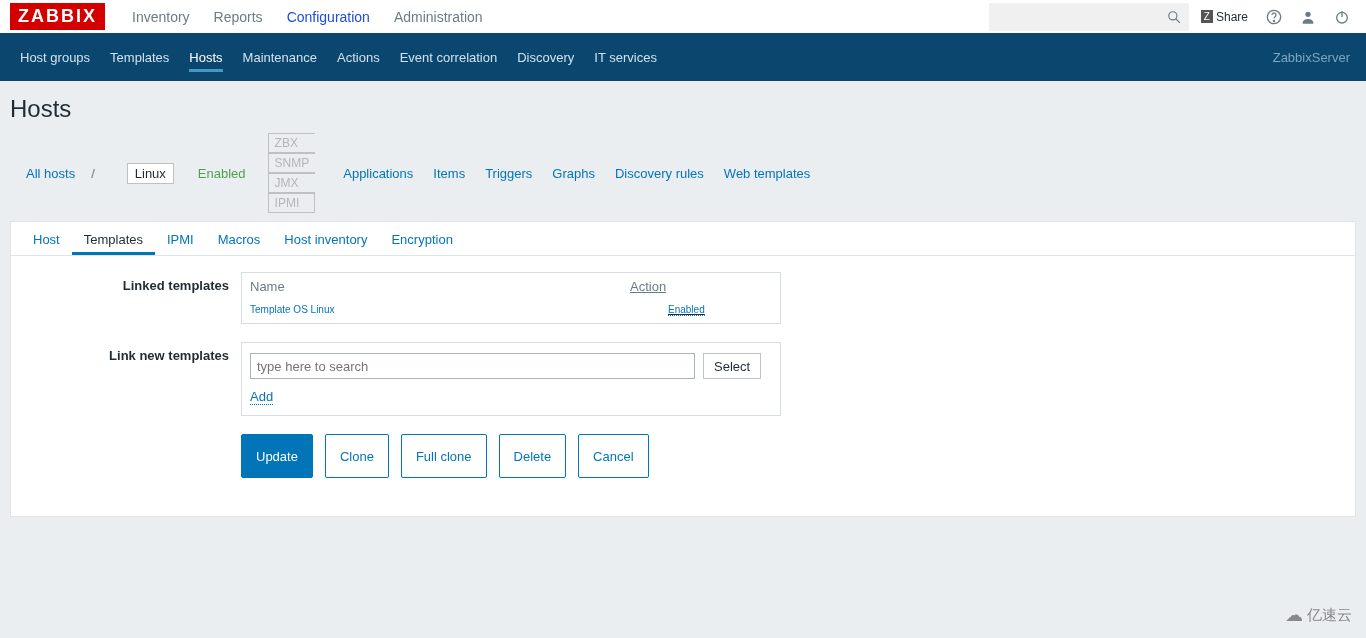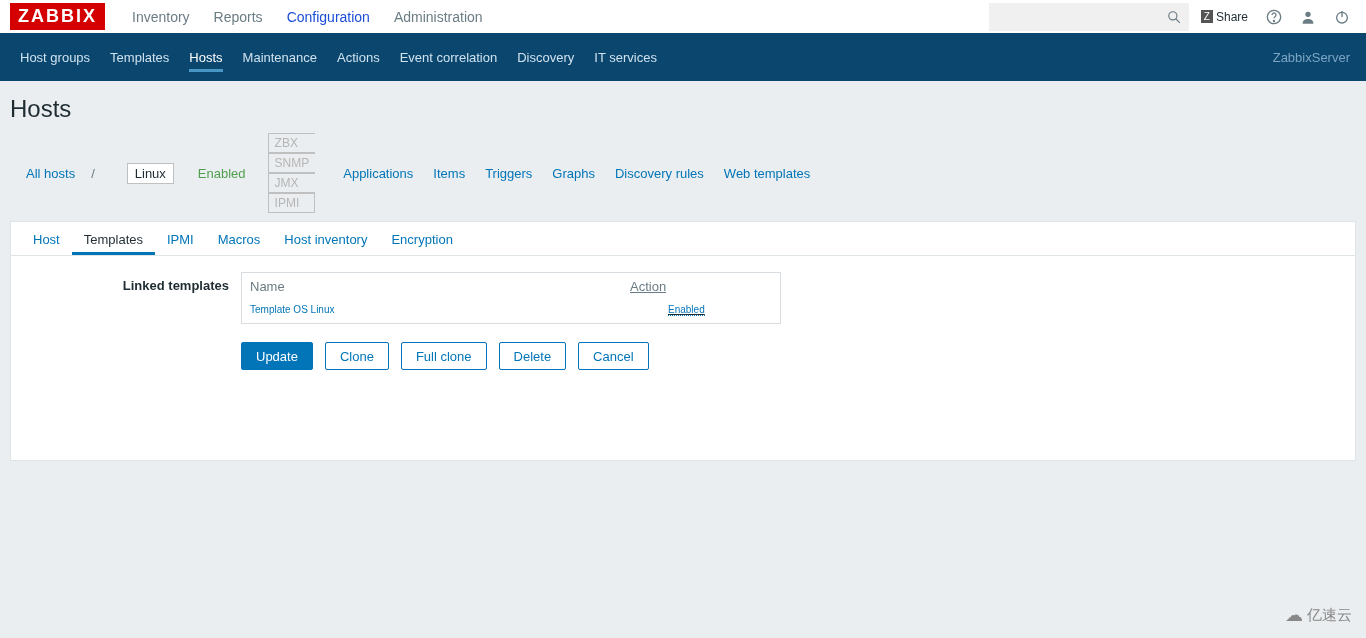--- a/index.html
+++ b/index.html
@@ -56,21 +56,21 @@
 .linked-row { display:flex; padding:4px 8px 8px; font-size:10px;gap:38px; }
 .unlink { color:#0275b8; border-bottom:1px dotted #0275b8; cursor:pointer; }
 
 .new-tpl-box { border:1px solid #d7dde1; width:540px; padding:10px 8px; }
 .search-row { display:flex; gap:8px; }
 .tpl-input { border:1px solid #aab3b8; height:26px; width:445px; padding:0 6px; font-size:13px; color:#6b7c84; }
 .select-btn { border:1px solid #c0c4c7; background:#fff; height:26px; padding:0 10px; font-size:13px; color:#1f2c33; cursor:pointer; }
 .add-link { display:inline-block; margin-top:10px; color:#0275b8; border-bottom:1px dotted #0275b8; cursor:pointer; font-size:13px; }
 
 .buttons-row { display:flex; gap:12px; }
-.btn { height:28px; padding:0 14px; font-size:13px; border-radius:2px; cursor:pointer; border:1px solid #0275b8; background:#fff; color:#0275b8; }
+.btn { height:44px; padding:0 14px; font-size:13px; border-radius:2px; cursor:pointer; border:1px solid #0275b8; background:#fff; color:#0275b8; }
 .btn.primary { background:#0275b8; color:#fff; }
 
 .footer { text-align:center; font-size:13px; color:#6b7c84; padding:190px 0 10px; }
 
 .watermark { position:fixed; right:14px; bottom:12px; font-size:15px; color:#888; display:flex; align-items:center; gap:4px; }
 .watermark .cloud { font-size:18px; }
 </style>
 </head>
 <body>
 
@@ -171,20 +171,32 @@
             <div class="col-action">Action</div>
           </div>
           <div class="linked-row">
             <div class="col-name"><a>Template OS Linux</a></div>
             <div class="col-action"><span class="unlink">Enabled</span></div>
           </div>
         </div>
       </div>
     </div>
 
+    <div class="form-row">
+      <div class="form-label">Link new templates</div>
+      <div class="form-control">
+        <div class="new-tpl-box">
+          <div class="search-row">
+            <input class="tpl-input" type="text" placeholder="type here to search" style="">
+            <button class="select-btn">Select</button>
+          </div>
+          <span class="add-link">Add</span>
+        </div>
+      </div>
+    </div>
 
     <div class="form-row">
       <div class="form-label"></div>
       <div class="buttons-row">
         <button class="btn primary">Update</button>
         <button class="btn">Clone</button>
         <button class="btn">Full clone</button>
         <button class="btn">Delete</button>
         <button class="btn">Cancel</button>
       </div>

